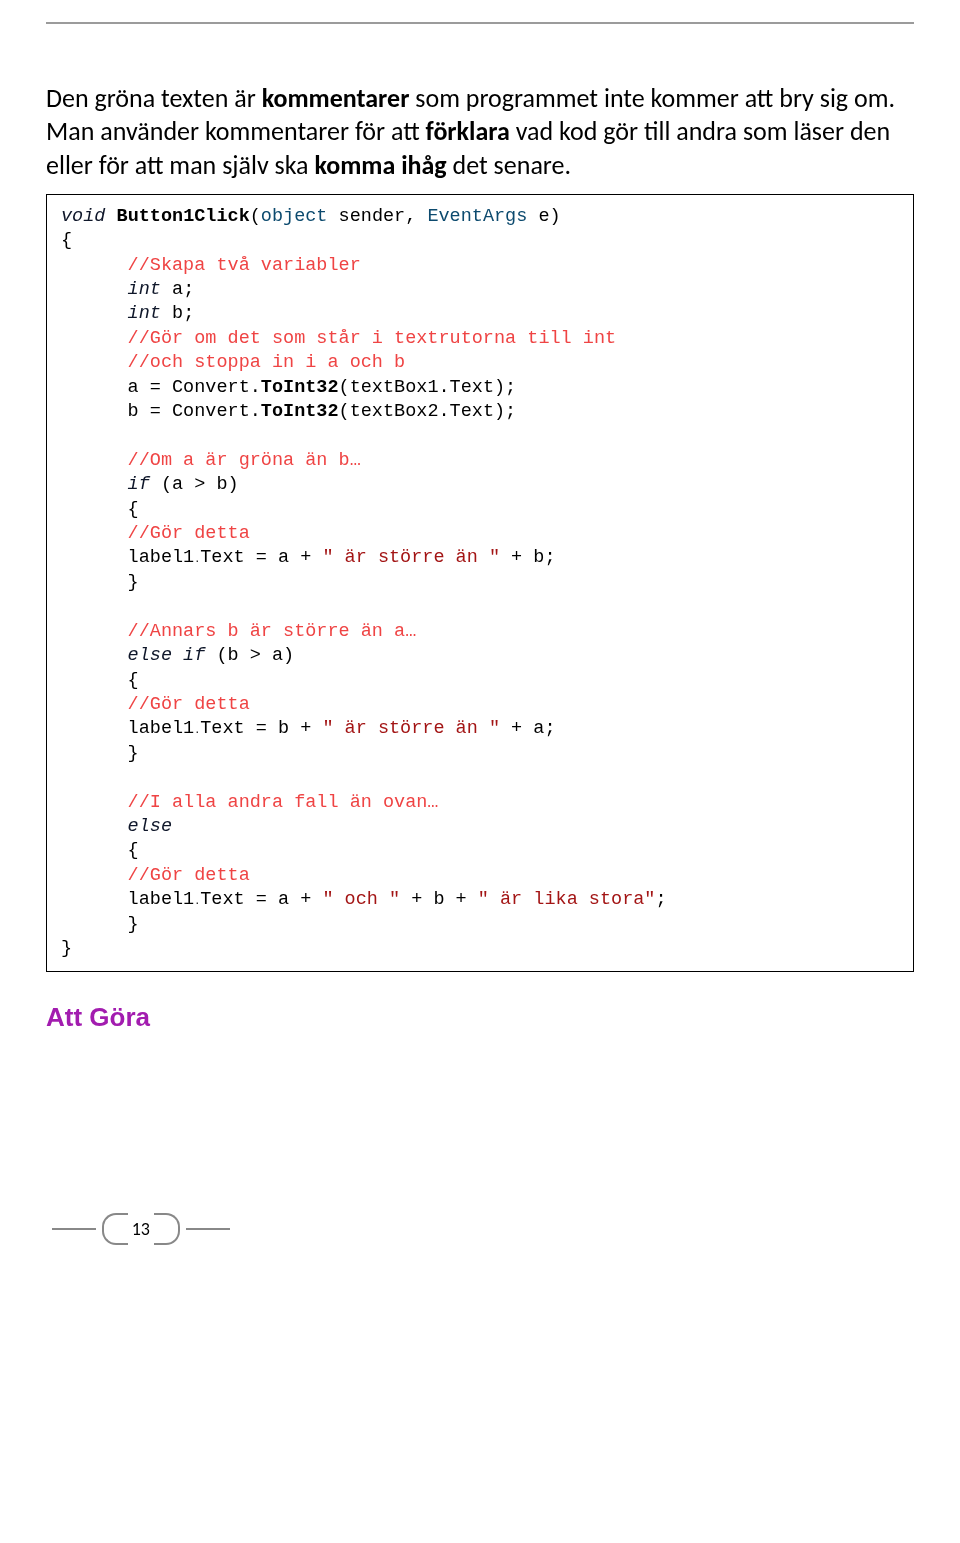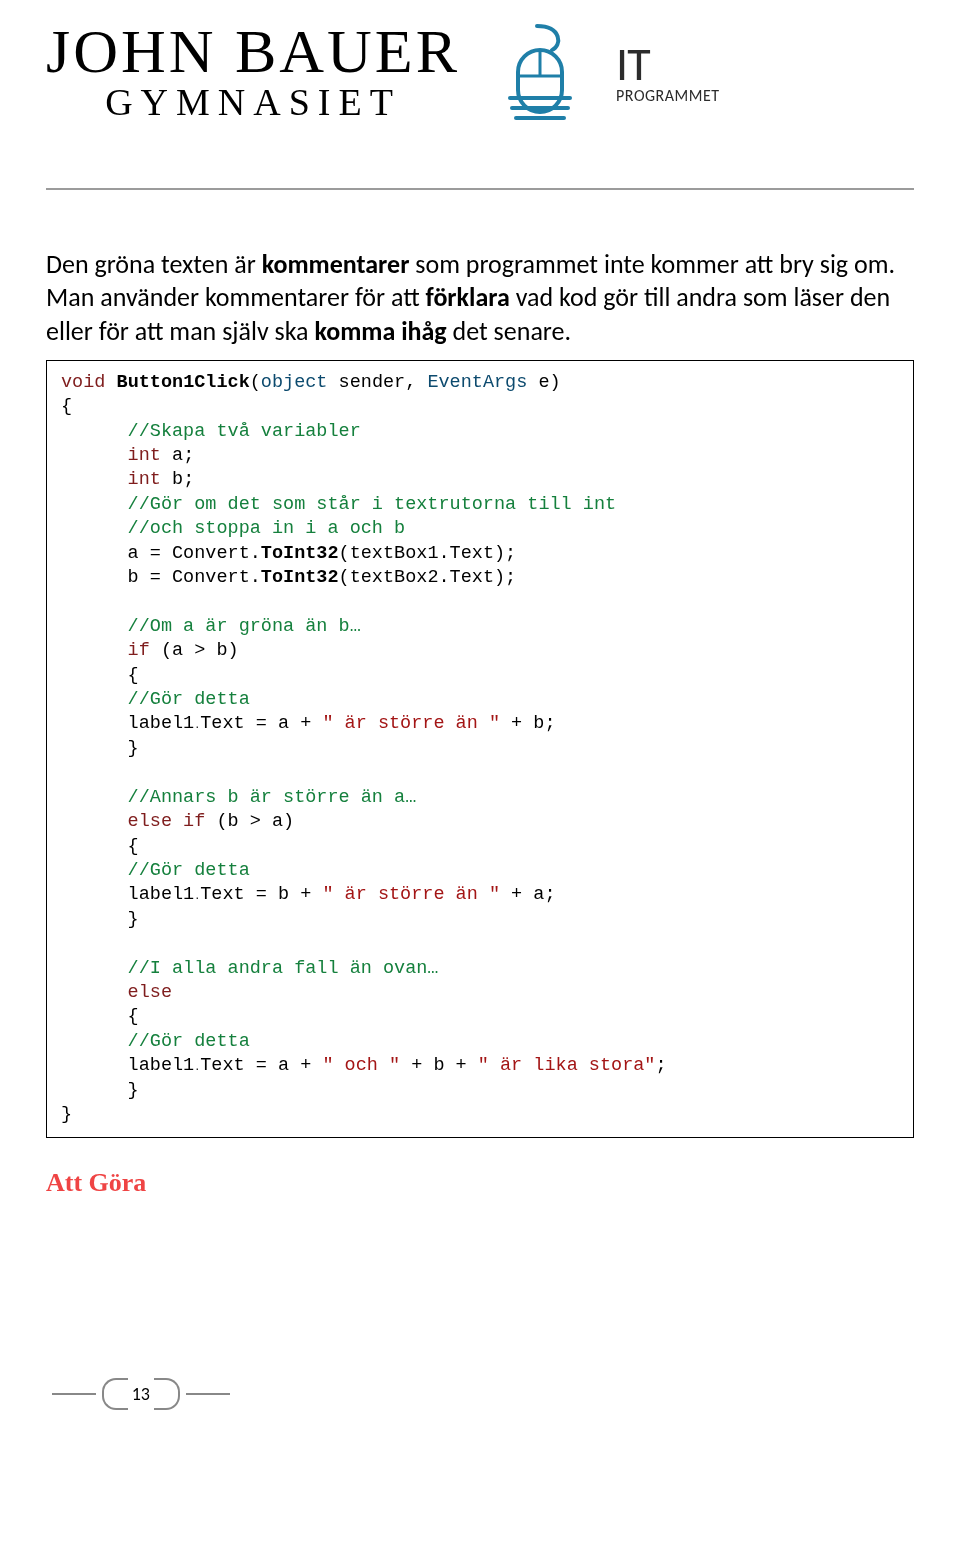--- a/index.html
+++ b/index.html
@@ -75,29 +75,29 @@
 
   .code-box {
     border: 1.5px solid #000;
     padding: 10px 14px 10px 14px;
     font-family: "Courier New", monospace;
     font-size: 18.5px;
     line-height: 1.32;
     white-space: pre;
     margin: 8px 0 30px 0;
   }
-  .c-kw   { color: #7f1d1d; }
+  .c-kw   { color: #0f172a; font-style: italic; }
   .c-type { color: #0c4a6e; }   
-  .c-cm   { color: #15803d; }   
+  .c-cm   { color: #ef4444; }   
   .c-str  { color: #a31515; }
   .c-bold { font-weight: bold; }
 
   .section-head {
-    font-family: Liberation Serif, serif;
-    color: #ef4444;
+    font-family: Liberation Sans, sans-serif;
+    color: #a21caf;
     font-size: 26px;
     font-weight: 600;
     margin: 18px 0 4px 0;
   }
 
   .footer-num {
     position: relative;
     margin-top: 180px;
     text-align: left;
   }
@@ -126,41 +126,20 @@
     border: 2px solid #888;
     border-left: none;
     border-radius: 0 14px 14px 0;
   }
 </style>
 </head>
 <body>
 
 <div class="page">
 
-  <div class="header-banner">
-    <div class="logo-left">
-      <div class="jb-title">JOHN BAUER</div>
-      <div class="jb-sub">GYMNASIET</div>
-    </div>
-    <div class="mouse-box">
-      <svg width="90" height="108" viewBox="0 0 90 108">
-        <path d="M45 10 C 70 10 70 30 60 34" stroke="#1f7fa8" stroke-width="4" fill="none" stroke-linecap="round"></path>
-        <rect x="26" y="34" width="44" height="62" rx="22" ry="22" fill="#ffffff" stroke="#1f7fa8" stroke-width="4"></rect>
-        <line x1="48" y1="34" x2="48" y2="60" stroke="#1f7fa8" stroke-width="3"></line>
-        <line x1="26" y1="60" x2="70" y2="60" stroke="#1f7fa8" stroke-width="3"></line>
-        <line x1="18" y1="82" x2="78" y2="82" stroke="#1f7fa8" stroke-width="4" stroke-linecap="round"></line>
-        <line x1="20" y1="92" x2="76" y2="92" stroke="#1f7fa8" stroke-width="4" stroke-linecap="round"></line>
-        <line x1="24" y1="102" x2="72" y2="102" stroke="#1f7fa8" stroke-width="4" stroke-linecap="round"></line>
-      </svg>
-    </div>
-    <div class="it-box">
-      <div class="it-big">IT</div>
-      <div class="it-sub">PROGRAMMET</div>
-    </div>
-  </div>
   <div class="divider"></div>
 
   <div style="height:58px"></div>
 
   <p class="body-text">
     <span>Den gröna texten är </span><b>kommentarer</b><span> som programmet inte kommer att bry sig om. Man använder kommentarer för att </span><b>förklara</b><span> vad kod gör till andra som läser den eller för att man själv ska </span><b>komma ihåg</b><span> det senare.</span>
   </p>
 
   <div class="code-box"><span class="c-kw">void</span><span class="c-bold"> Button1Click</span><span>(</span><span class="c-type">object</span><span> sender, </span><span class="c-type">EventArgs</span><span> e)</span>
 <span>{</span>

